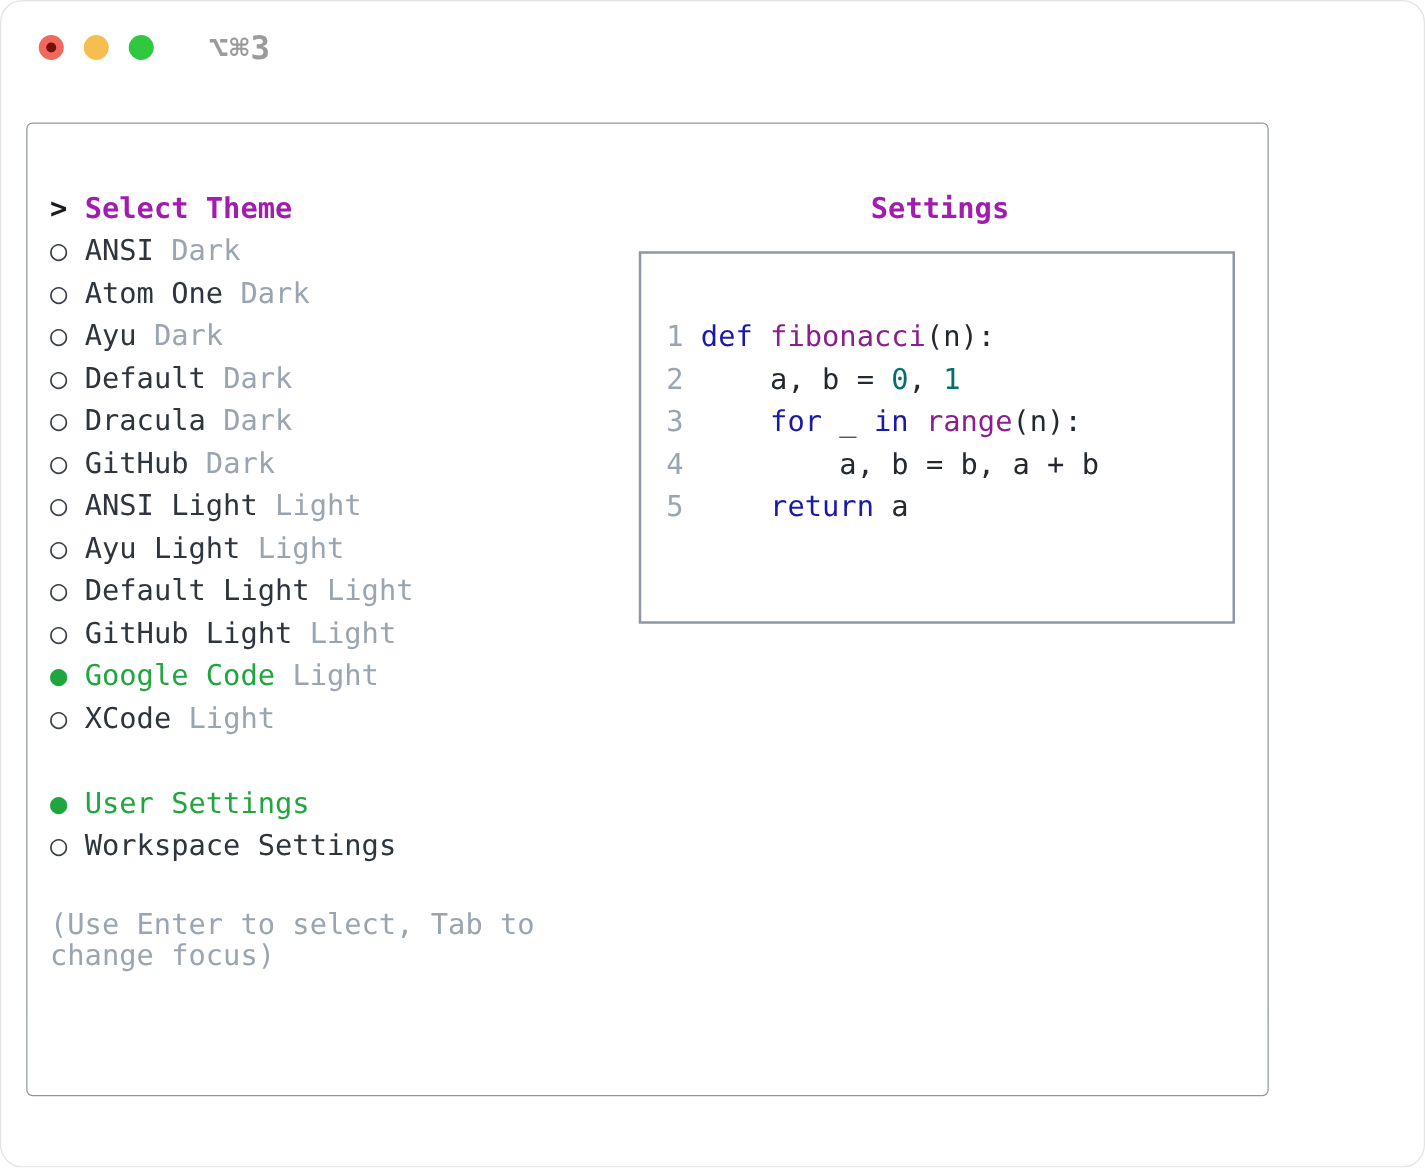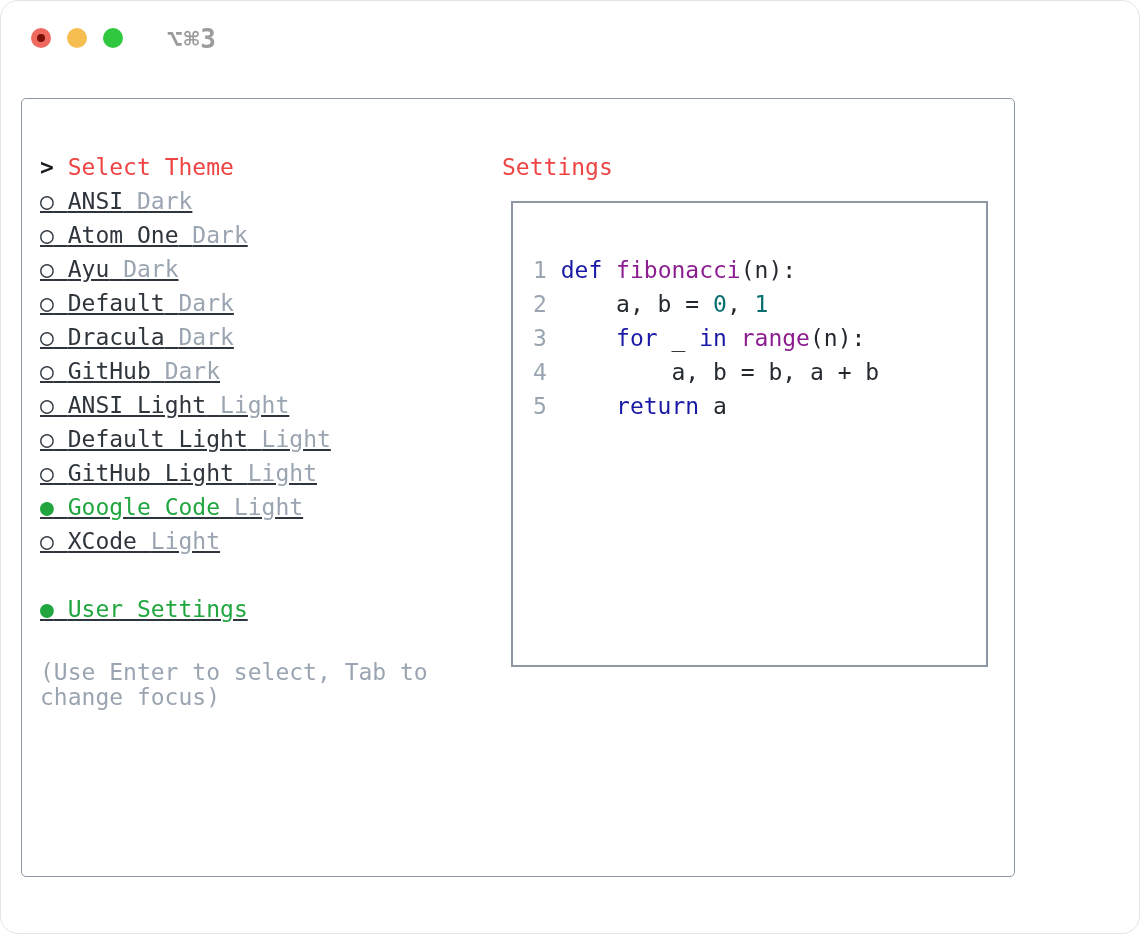--- a/index.html
+++ b/index.html
@@ -42,42 +42,42 @@
     background: #ffffff;
     font-size: 23px; line-height: 34px;
     color: var(--c-text, #2f353c);
   }
   .left-col  { position: absolute; left: 18px;  top: 51px; width: 440px; }
   .right-col { position: absolute; left: 480px; top: 51px; width: 500px; }
 
   .row { height: 34px; white-space: pre; }
   .row.blank { height: 34px; }
 
-  .hdr { font-weight: normal; color: #ef4444; }
+  .hdr { font-weight: bold; color: #a21caf; text-align: center; }
   .prefix { font-weight: bold; color: #171b20; }
 
-  .item { cursor: pointer; text-decoration: underline; }
+  .item { cursor: pointer; }
   .item .marker { color: #3a4048; }
   .item .name   { color: var(--c-text, #2f353c); }
   .item .tag    { color: var(--c-muted, #9aa5b1); }
   .item.selected .marker, .item.selected .name { color: var(--c-green, #21a63f); }
 
   .apply-header { padding-left: 2ch; color: #1d2228; }
 
   .hint {
     color: var(--c-muted, #9aa5b1);
     white-space: pre-wrap;
     width: 430px;
     line-height: 25px;
   }
 
   
   .preview-box {
     margin-left: 9px; margin-top: 17px;
-    width: 477px; height: 466px;
+    width: 477px; height: 298px;
     border: 2px solid var(--c-border, #8e98a5);
     background: #ffffff;
     padding: 50px 0 0 20px;
     overflow: hidden;
   }
   .code-line, .diff-line { height: 34px; white-space: pre; }
   .ln { display: inline-block; width: 1ch; margin-right: 1ch; color: var(--c-lineno, #9aa5b1); }
   .codetext { color: var(--c-code_plain, #24292f); }
   .codetext .kw  { color: var(--c-keyword, #1a1aa6); }
   .codetext .fn  { color: var(--c-function, #8c1e91); }
@@ -113,35 +113,37 @@
   <div class="row item"><span class="marker">○</span><span> </span><span class="name">Ayu</span><span> </span><span class="tag">Dark</span></div>
 
   <div class="row item"><span class="marker">○</span><span> </span><span class="name">Default</span><span> </span><span class="tag">Dark</span></div>
 
   <div class="row item"><span class="marker">○</span><span> </span><span class="name">Dracula</span><span> </span><span class="tag">Dark</span></div>
 
   <div class="row item"><span class="marker">○</span><span> </span><span class="name">GitHub</span><span> </span><span class="tag">Dark</span></div>
 
   <div class="row item"><span class="marker">○</span><span> </span><span class="name">ANSI Light</span><span> </span><span class="tag">Light</span></div>
 
+  <div class="row item"><span class="marker">○</span><span> </span><span class="name">Ayu Light</span><span> </span><span class="tag">Light</span></div>
 
   <div class="row item"><span class="marker">○</span><span> </span><span class="name">Default Light</span><span> </span><span class="tag">Light</span></div>
 
   <div class="row item"><span class="marker">○</span><span> </span><span class="name">GitHub Light</span><span> </span><span class="tag">Light</span></div>
 
   <div class="row item selected"><span class="marker">●</span><span> </span><span class="name">Google Code</span><span> </span><span class="tag">Light</span></div>
 
   <div class="row item"><span class="marker">○</span><span> </span><span class="name">XCode</span><span> </span><span class="tag">Light</span></div>
 </div>
 
       <div class="row blank"></div>
 
       <div id="apply-list">
   <div class="row item selected"><span class="marker">●</span><span> </span><span class="name">User Settings</span></div>
 
+  <div class="row item"><span class="marker">○</span><span> </span><span class="name">Workspace Settings</span></div>
 </div>
 
       <div class="row blank"></div>
       <div class="hint">(Use Enter to select, Tab to change focus)</div>
     </div>
 
     <div class="right-col">
       <div class="row hdr">Settings</div>
       <div class="preview-box">
         <div id="code-lines">

